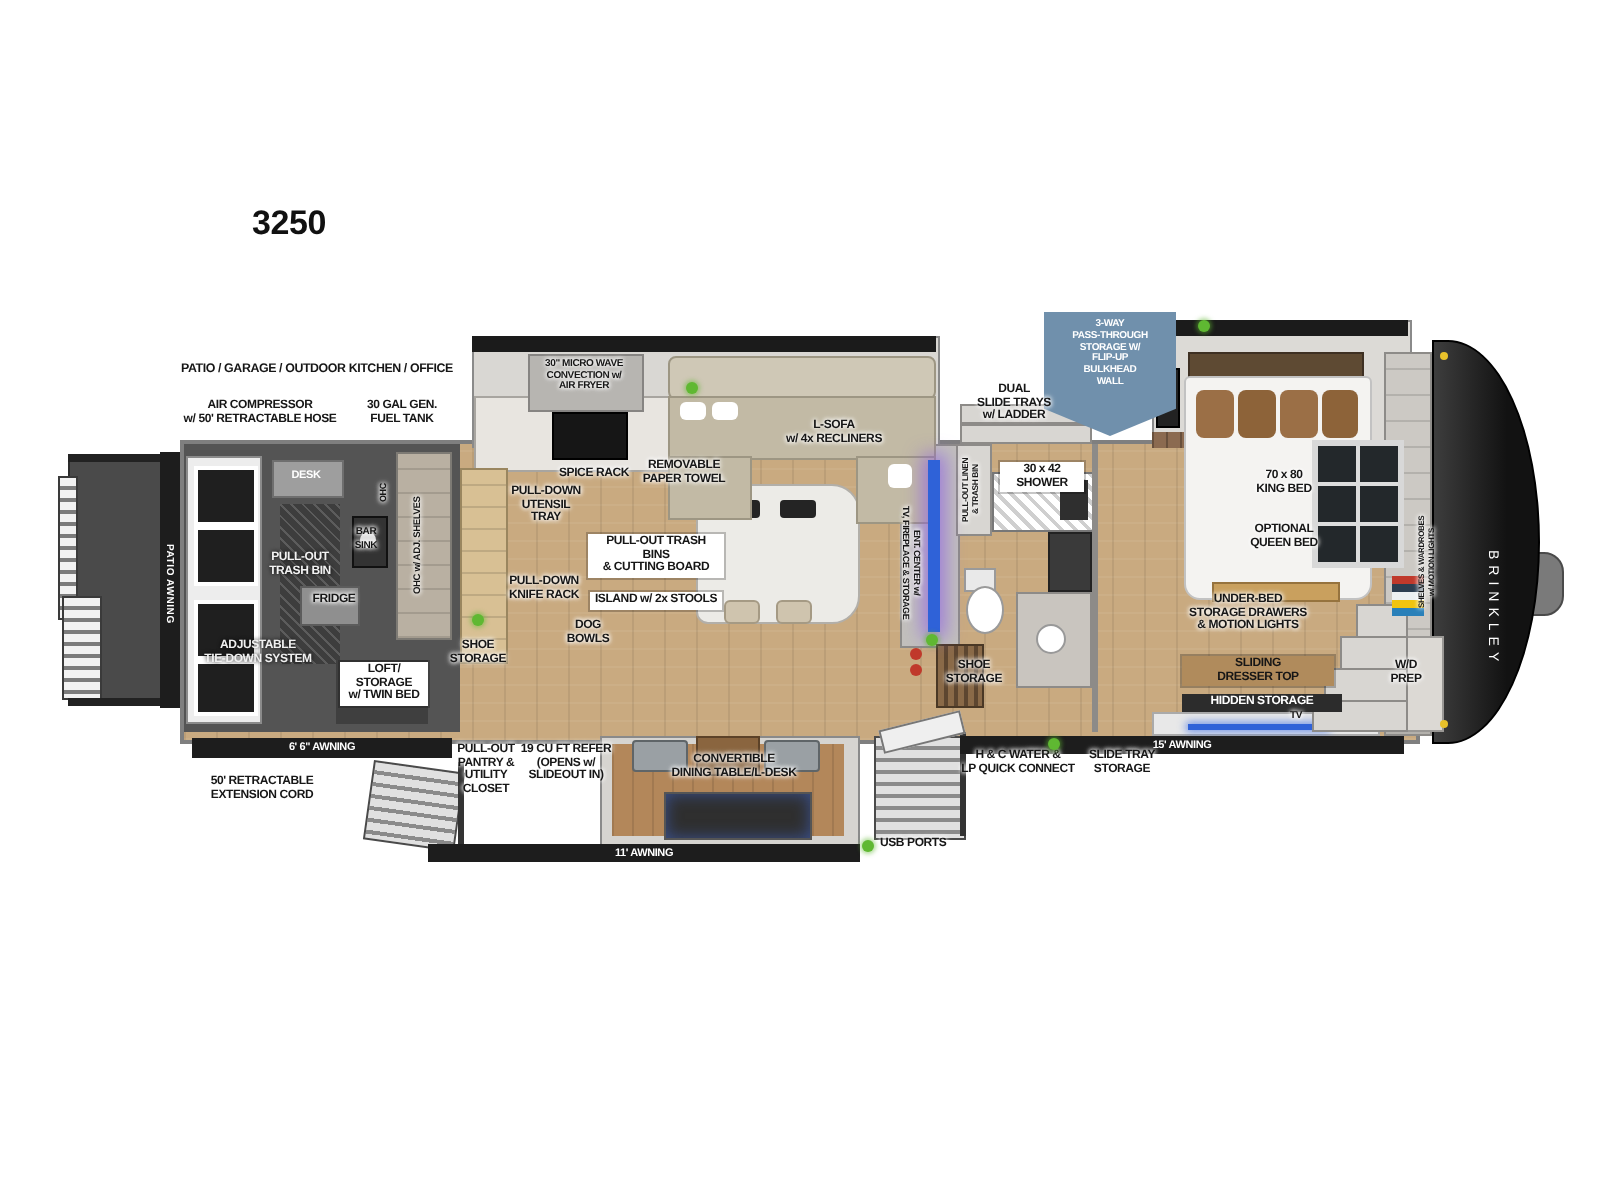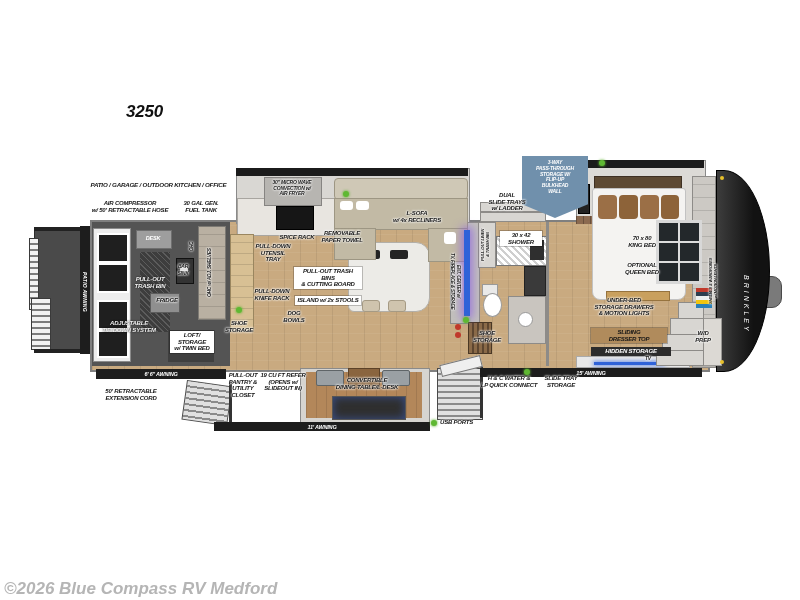--- a/index.html
+++ b/index.html
@@ -1,21 +1,21 @@
 <!DOCTYPE html>
 <html><head>
 <meta charset="utf-8">
 <style>
   html,body{margin:0;padding:0;background:#fff;}
   #stage{position:relative;width:800px;height:600px;background:#fff;overflow:hidden;
          font-family:"Liberation Sans", sans-serif;}
   .abs{position:absolute;}
   .lbl{position:absolute;font-size:6px;line-height:6.6px;font-weight:700;color:#161616;
        text-align:center;white-space:pre-line;letter-spacing:-0.2px;z-index:10;
-       text-shadow:0 0 2px rgba(255,255,255,.95),0 0 2px rgba(255,255,255,.95),0 0 3px rgba(255,255,255,.9);font-style:italic;}
+       text-shadow:0 0 2px rgba(255,255,255,.95),0 0 2px rgba(255,255,255,.95),0 0 3px rgba(255,255,255,.9);}
   .lblbox{background:#fff;box-shadow:0 0 0 1px rgba(0,0,0,.22);padding:1px 2px;text-shadow:none;}
   .darkbox{background:#2c2c2c;color:#fff;text-shadow:none;padding:1px 2px;}
   .woodbox{background:#b08b5c;box-shadow:0 0 0 1px rgba(0,0,0,.25);padding:1px 2px;text-shadow:none;}
   .vdown{writing-mode:vertical-rl;}
   .vup{writing-mode:vertical-rl;transform:rotate(180deg);}
   .white{color:#fff;text-shadow:none;}
   .dot{position:absolute;width:6px;height:6px;border-radius:50%;background:#5fb832;
        box-shadow:0 0 2px 1px rgba(95,184,50,.5);z-index:11;}
   .bowl{position:absolute;width:6px;height:6px;border-radius:50%;background:#c0392b;z-index:9;}
   .wood{background:#c9aa80;background-image:repeating-linear-gradient(90deg,rgba(0,0,0,.07) 0 1px,transparent 1px 16px),
@@ -24,21 +24,20 @@
   .steps{background:repeating-linear-gradient(180deg,#e0e0e0 0 4px,#8a8a8a 4px 6px);border:1px solid #4a4a4a;}
   .hatch{background:#3d3d3d;background-image:repeating-linear-gradient(45deg,rgba(255,255,255,.16) 0 1px,transparent 1px 4px);}
   .gray-wall{background:#d8d6d2;border:1px solid #8d8b88;}
 </style>
 </head>
 <body>
 
 <div id="stage">
 
   <div class="lbl" style="left:126px;top:102px;width:60px;font-size:17px;line-height:19px;font-weight:600;text-align:left;text-shadow:none;color:#111;">3250</div>
-  <div class="lbl" style="left:4px;top:579px;width:300px;font-size:17px;line-height:19px;font-style:italic;font-weight:700;color:#b5b5b5;text-align:left;text-shadow:none;letter-spacing:0;">©2026 Blue Compass RV Medford</div>
 
   <div class="abs wood" style="left:90px;top:220px;width:616px;height:148px;border:2px solid #7f7f7f;z-index:1;"></div>
 
   <div class="abs" style="left:92px;top:222px;width:138px;height:144px;background:#545454;z-index:2;"></div>
 
   <div class="abs" style="left:34px;top:230px;width:54px;height:120px;background:#4a4a4a;border:1px solid #2c2c2c;z-index:2;"></div>
   <div class="abs slats" style="left:29px;top:238px;width:8px;height:70px;z-index:3;"></div>
   <div class="abs slats" style="left:31px;top:298px;width:18px;height:50px;z-index:3;"></div>
   <div class="abs" style="left:34px;top:227px;width:54px;height:4px;background:#222;z-index:3;"></div>
   <div class="abs" style="left:34px;top:349px;width:54px;height:4px;background:#222;z-index:3;"></div>

